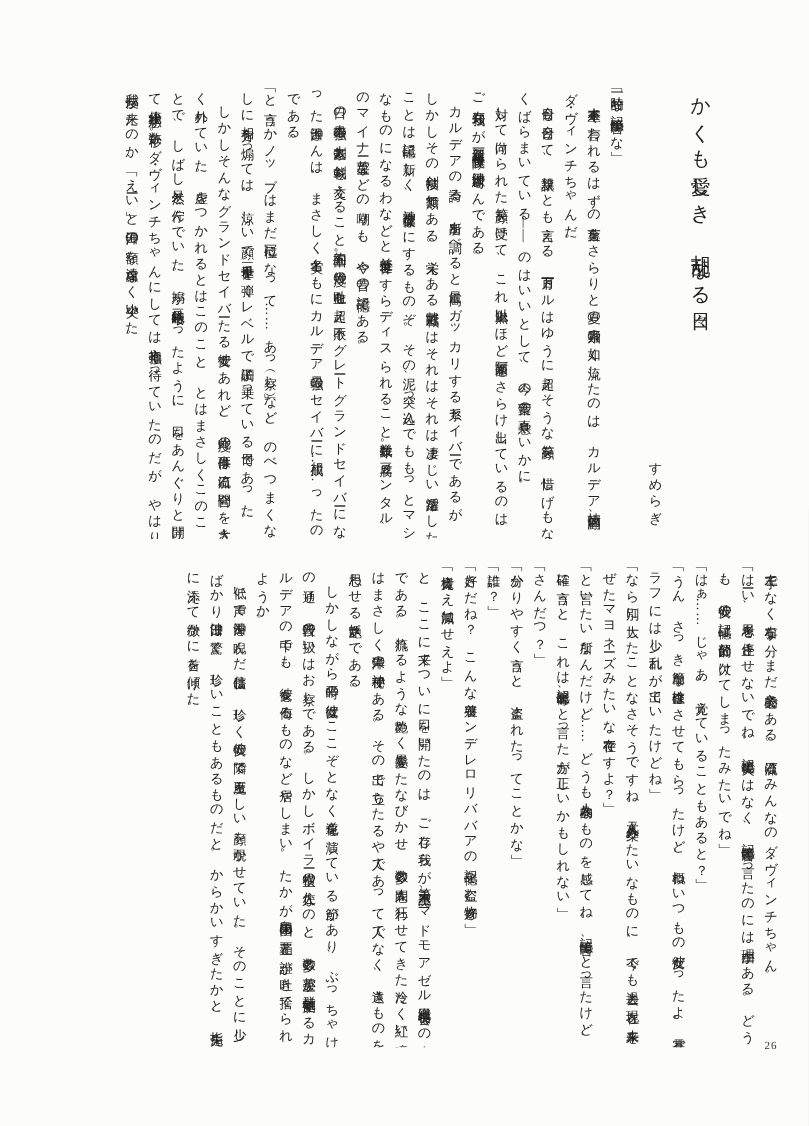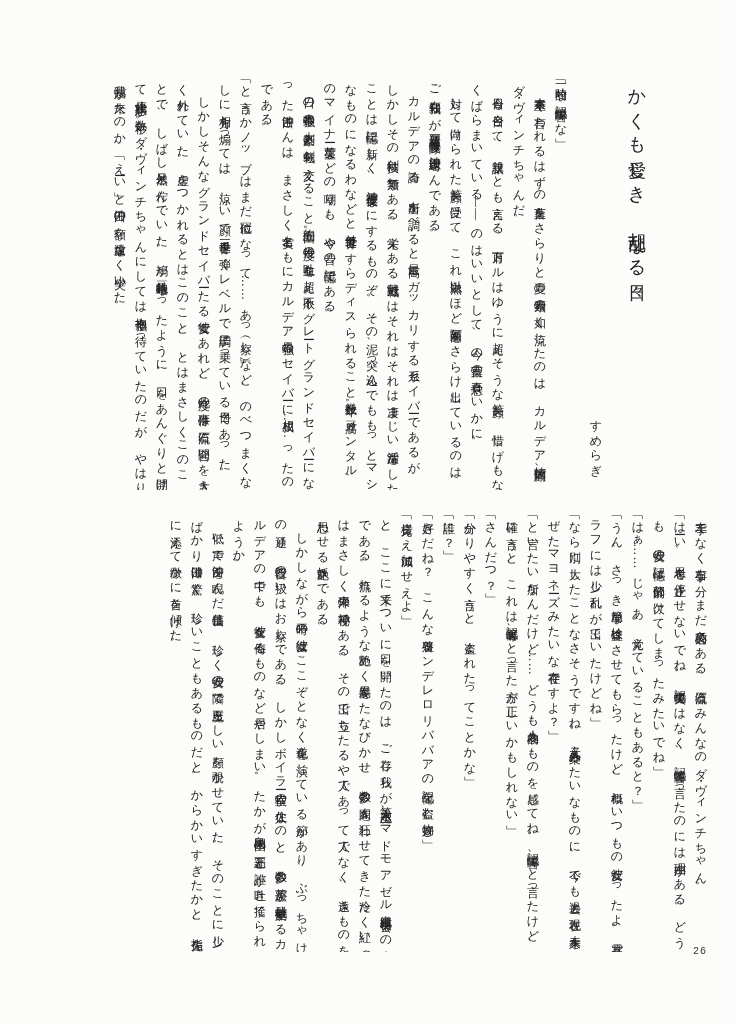--- a/index.html
+++ b/index.html
@@ -55,21 +55,20 @@
     letter-spacing: 1.2px;
   }
   .indent { text-indent: 1em; }
   .page-number {
     position: absolute;
     top: 946px;
     right: 28px;
     font-size: 10px;
     letter-spacing: 1px;
     color: #333;
-    font-family: Liberation Mono, monospace;
   }
 </style>
 </head>
 <body>
 
 <div class="page">
 
   <section class="block block-top">
     <h1 class="story-title">かくも愛しき、胡乱なる日々</h1>
     <p class="author">すめらぎ</p>

